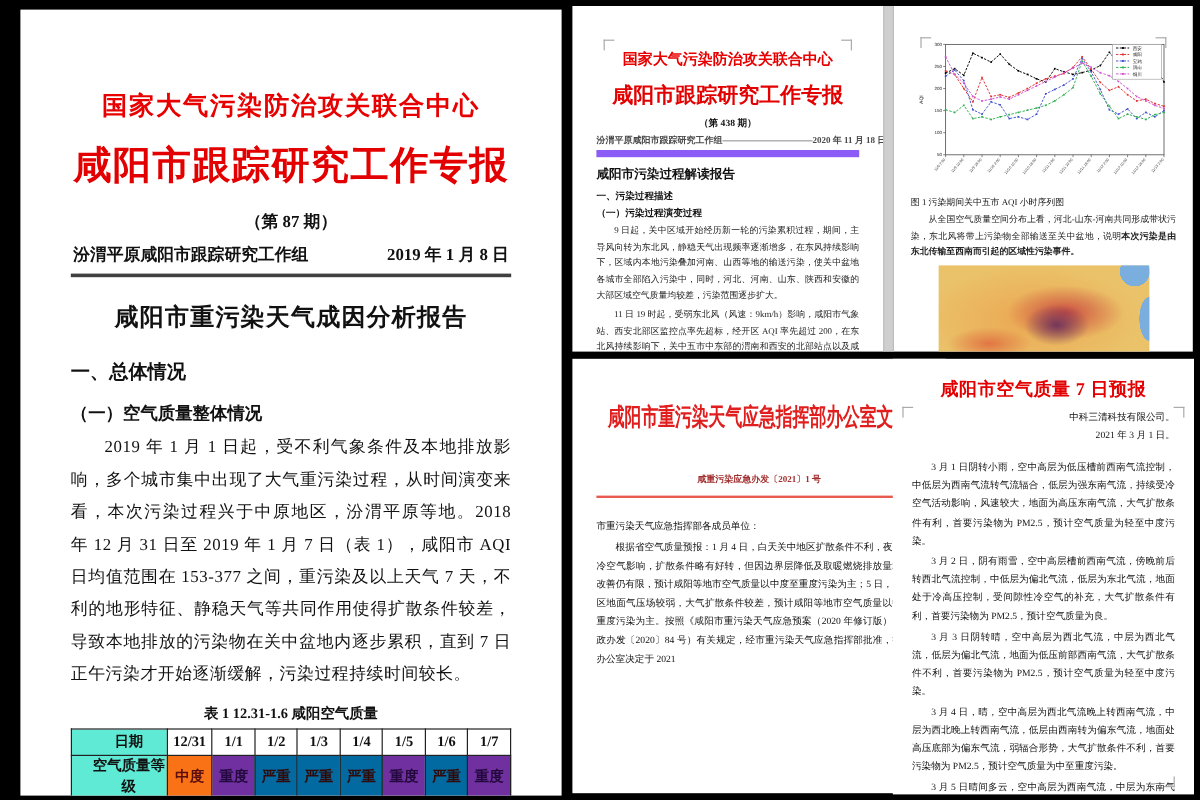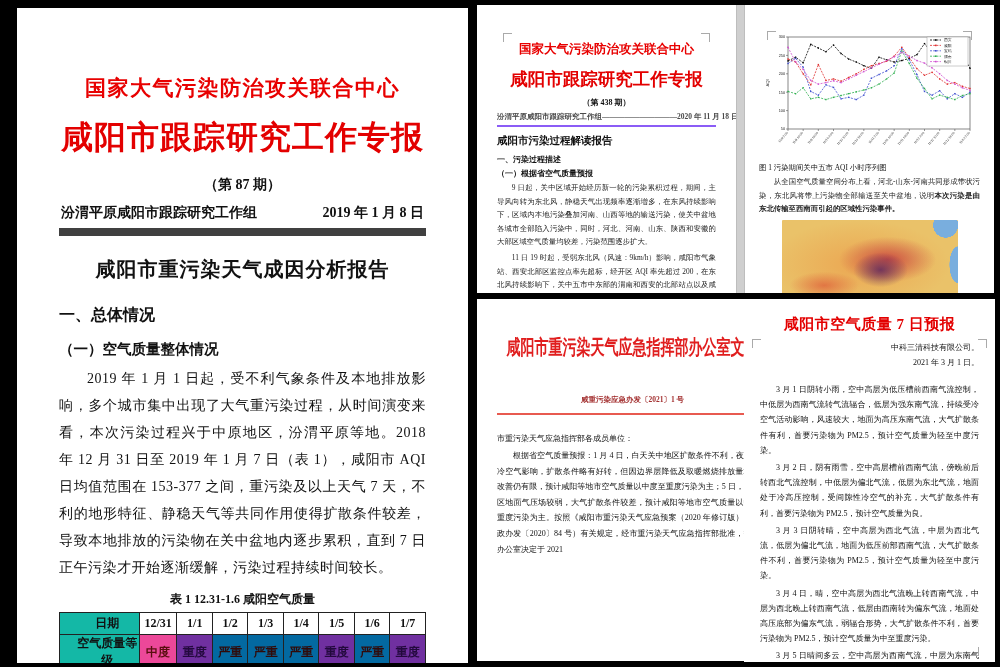--- a/index.html
+++ b/index.html
@@ -6,45 +6,45 @@
   .stage{position:relative;width:1000px;height:667px;background:#000;overflow:hidden;
          font-family:"Liberation Serif","DejaVu Serif",serif;color:#111;}
   .page{position:absolute;background:#fff;overflow:hidden;box-sizing:border-box;}
 
   
   .doc1{left:17px;top:8px;width:451px;height:655px;padding:0 42px;}
   .d1-org{margin-top:66px;text-align:center;color:#e80000;font-size:21px;font-weight:bold;letter-spacing:1.5px;}
   .d1-bulletin{margin-top:14px;text-align:center;color:#e30000;font-size:32px;font-weight:bold;letter-spacing:1px;}
   .d1-issue{margin-top:16px;text-align:center;font-size:14px;font-weight:bold;}
   .d1-dateline{margin-top:10px;display:flex;justify-content:space-between;align-items:flex-end;
-               font-size:14px;font-weight:bold;padding:0 2px 6px 2px;border-bottom:8px solid #404040;}
+               font-size:14px;font-weight:bold;padding:0 2px 6px 2px;border-bottom:3px solid #404040;}
   .d1-report-title{margin-top:20px;text-align:center;font-size:20px;font-weight:bold;letter-spacing:1px;}
   .d1-sec{margin-top:22px;font-size:16px;font-weight:bold;}
   .d1-subsec{margin-top:14px;font-size:14.5px;font-weight:bold;}
   .d1-para{margin-top:6px;font-size:14px;line-height:27px;text-align:justify;text-indent:2em;letter-spacing:0.5px;}
   .d1-caption{margin-top:10px;text-align:center;font-size:12px;font-weight:bold;}
   .d1-table{margin:4px auto 0 auto;border-collapse:collapse;font-size:12px;font-weight:bold;text-align:center;}
   .d1-table td{border:1.6px solid #222;height:21px;padding:0;}
-  .d1-table .rowhead{width:76px;background:#14b8a6;padding-left:16px;}
+  .d1-table .rowhead{width:76px;background:#5eead4;padding-left:16px;}
   .d1-table .c{width:40px;}
-  .lvl-moderate{background:#ec4899;color:#5a0e0e;}
+  .lvl-moderate{background:#f97316;color:#5a0e0e;}
   .lvl-heavy{background:#7030a0;color:#23093d;}
   .lvl-severe{background:#0369a1;color:#300b0a;}
 
   
   .doc2{left:477px;top:5px;width:517px;height:288px;background:#fff;}
   .doc2 .gap{position:absolute;left:259px;top:0;width:9px;height:288px;background:#cfcfcf;border-left:1px solid #bdbdbd;border-right:1px solid #bdbdbd;box-sizing:border-box;}
   .d2p{position:absolute;top:0;height:288px;box-sizing:border-box;}
   .d2p1{left:0;width:259px;padding:0 20px;}
   .d2p2{left:268px;width:249px;padding:0 14px;}
   .d2-org{margin-top:36px;text-align:center;color:#e80000;font-size:12.5px;font-weight:bold;}
   .d2-bulletin{margin-top:9px;text-align:center;color:#e30000;font-size:17.5px;font-weight:bold;}
   .d2-issue{margin-top:6px;text-align:center;font-size:8px;font-weight:bold;}
   .d2-dateline{margin-top:4px;font-size:7.5px;font-weight:bold;color:#4a4a4a;text-align:center;
-               border-bottom:2px solid #8b5cf6;padding-bottom:3px;white-space:nowrap;}
+               border-bottom:6px solid #8b5cf6;padding-bottom:3px;white-space:nowrap;}
   .d2-report-title{margin-top:7px;text-align:left;font-size:10.5px;font-weight:bold;}
   .d2-sec{margin-top:6px;font-size:8px;font-weight:bold;}
   .d2-subsec{margin-top:3px;font-size:8px;font-weight:bold;}
   .d2-para{margin-top:2px;font-size:7.4px;line-height:13.6px;text-align:justify;text-indent:2em;color:#222;}
   .d2-figcap{margin-top:2px;text-align:left;font-size:7.4px;font-weight:normal;}
   .d2p2 .chart-wrap{margin-top:26px;text-align:center;}
   .map{margin:4px auto 0 auto;width:176px;height:86px;border-radius:1px;
     background-color:#eac269;
     background-image:
       radial-gradient(circle 20px at 93% 6%, #79aede 62%, rgba(121,174,222,0) 63%),
@@ -142,21 +142,21 @@
   <div class="page doc2">
     <div class="d2p d2p1">
       <div class="mark tl" style="left:26px;top:28px;"></div>
       <div class="mark tr" style="right:26px;top:28px;"></div>
       <div class="d2-org">国家大气污染防治攻关联合中心</div>
       <div class="d2-bulletin">咸阳市跟踪研究工作专报</div>
       <div class="d2-issue">（第 438 期）</div>
       <div class="d2-dateline">汾渭平原咸阳市跟踪研究工作组——————————2020 年 11 月 18 日</div>
       <div class="d2-report-title">咸阳市污染过程解读报告</div>
       <div class="d2-sec">一、污染过程描述</div>
-      <div class="d2-subsec">（一）根据省空气质量预报</div>
+      <div class="d2-subsec">（一）污染过程演变过程</div>
       <div class="d2-para">9 日起，关中区域开始经历新一轮的污染累积过程，期间，主导风向转为东北风，静稳天气出现频率逐渐增多，在东风持续影响下，区域内本地污染叠加河南、山西等地的输送污染，使关中盆地各城市全部陷入污染中，同时，河北、河南、山东、陕西和安徽的大部区域空气质量均较差，污染范围逐步扩大。</div>
       <div class="d2-para">11 日 19 时起，受弱东北风（风速：9km/h）影响，咸阳市气象站、西安北部区监控点率先超标，经开区 AQI 率先超过 200，在东北风持续影响下，关中五市中东部的渭南和西安的北部站点以及咸阳市的区监控点均达到重度污染，污染一直持续至 11 月 12</div>
     </div>
     <div class="gap"></div>
     <div class="d2p d2p2">
       <div class="mark tl" style="left:22px;top:26px;"></div>
       <div class="mark tr" style="right:22px;top:26px;"></div>
       <div class="chart-wrap">
         <svg id="aqi-chart" width="215" height="126" viewBox="0 0 215 126">
             <rect x="26" y="6" width="182" height="92" fill="none" stroke="#555" stroke-width="0.7"></rect>

